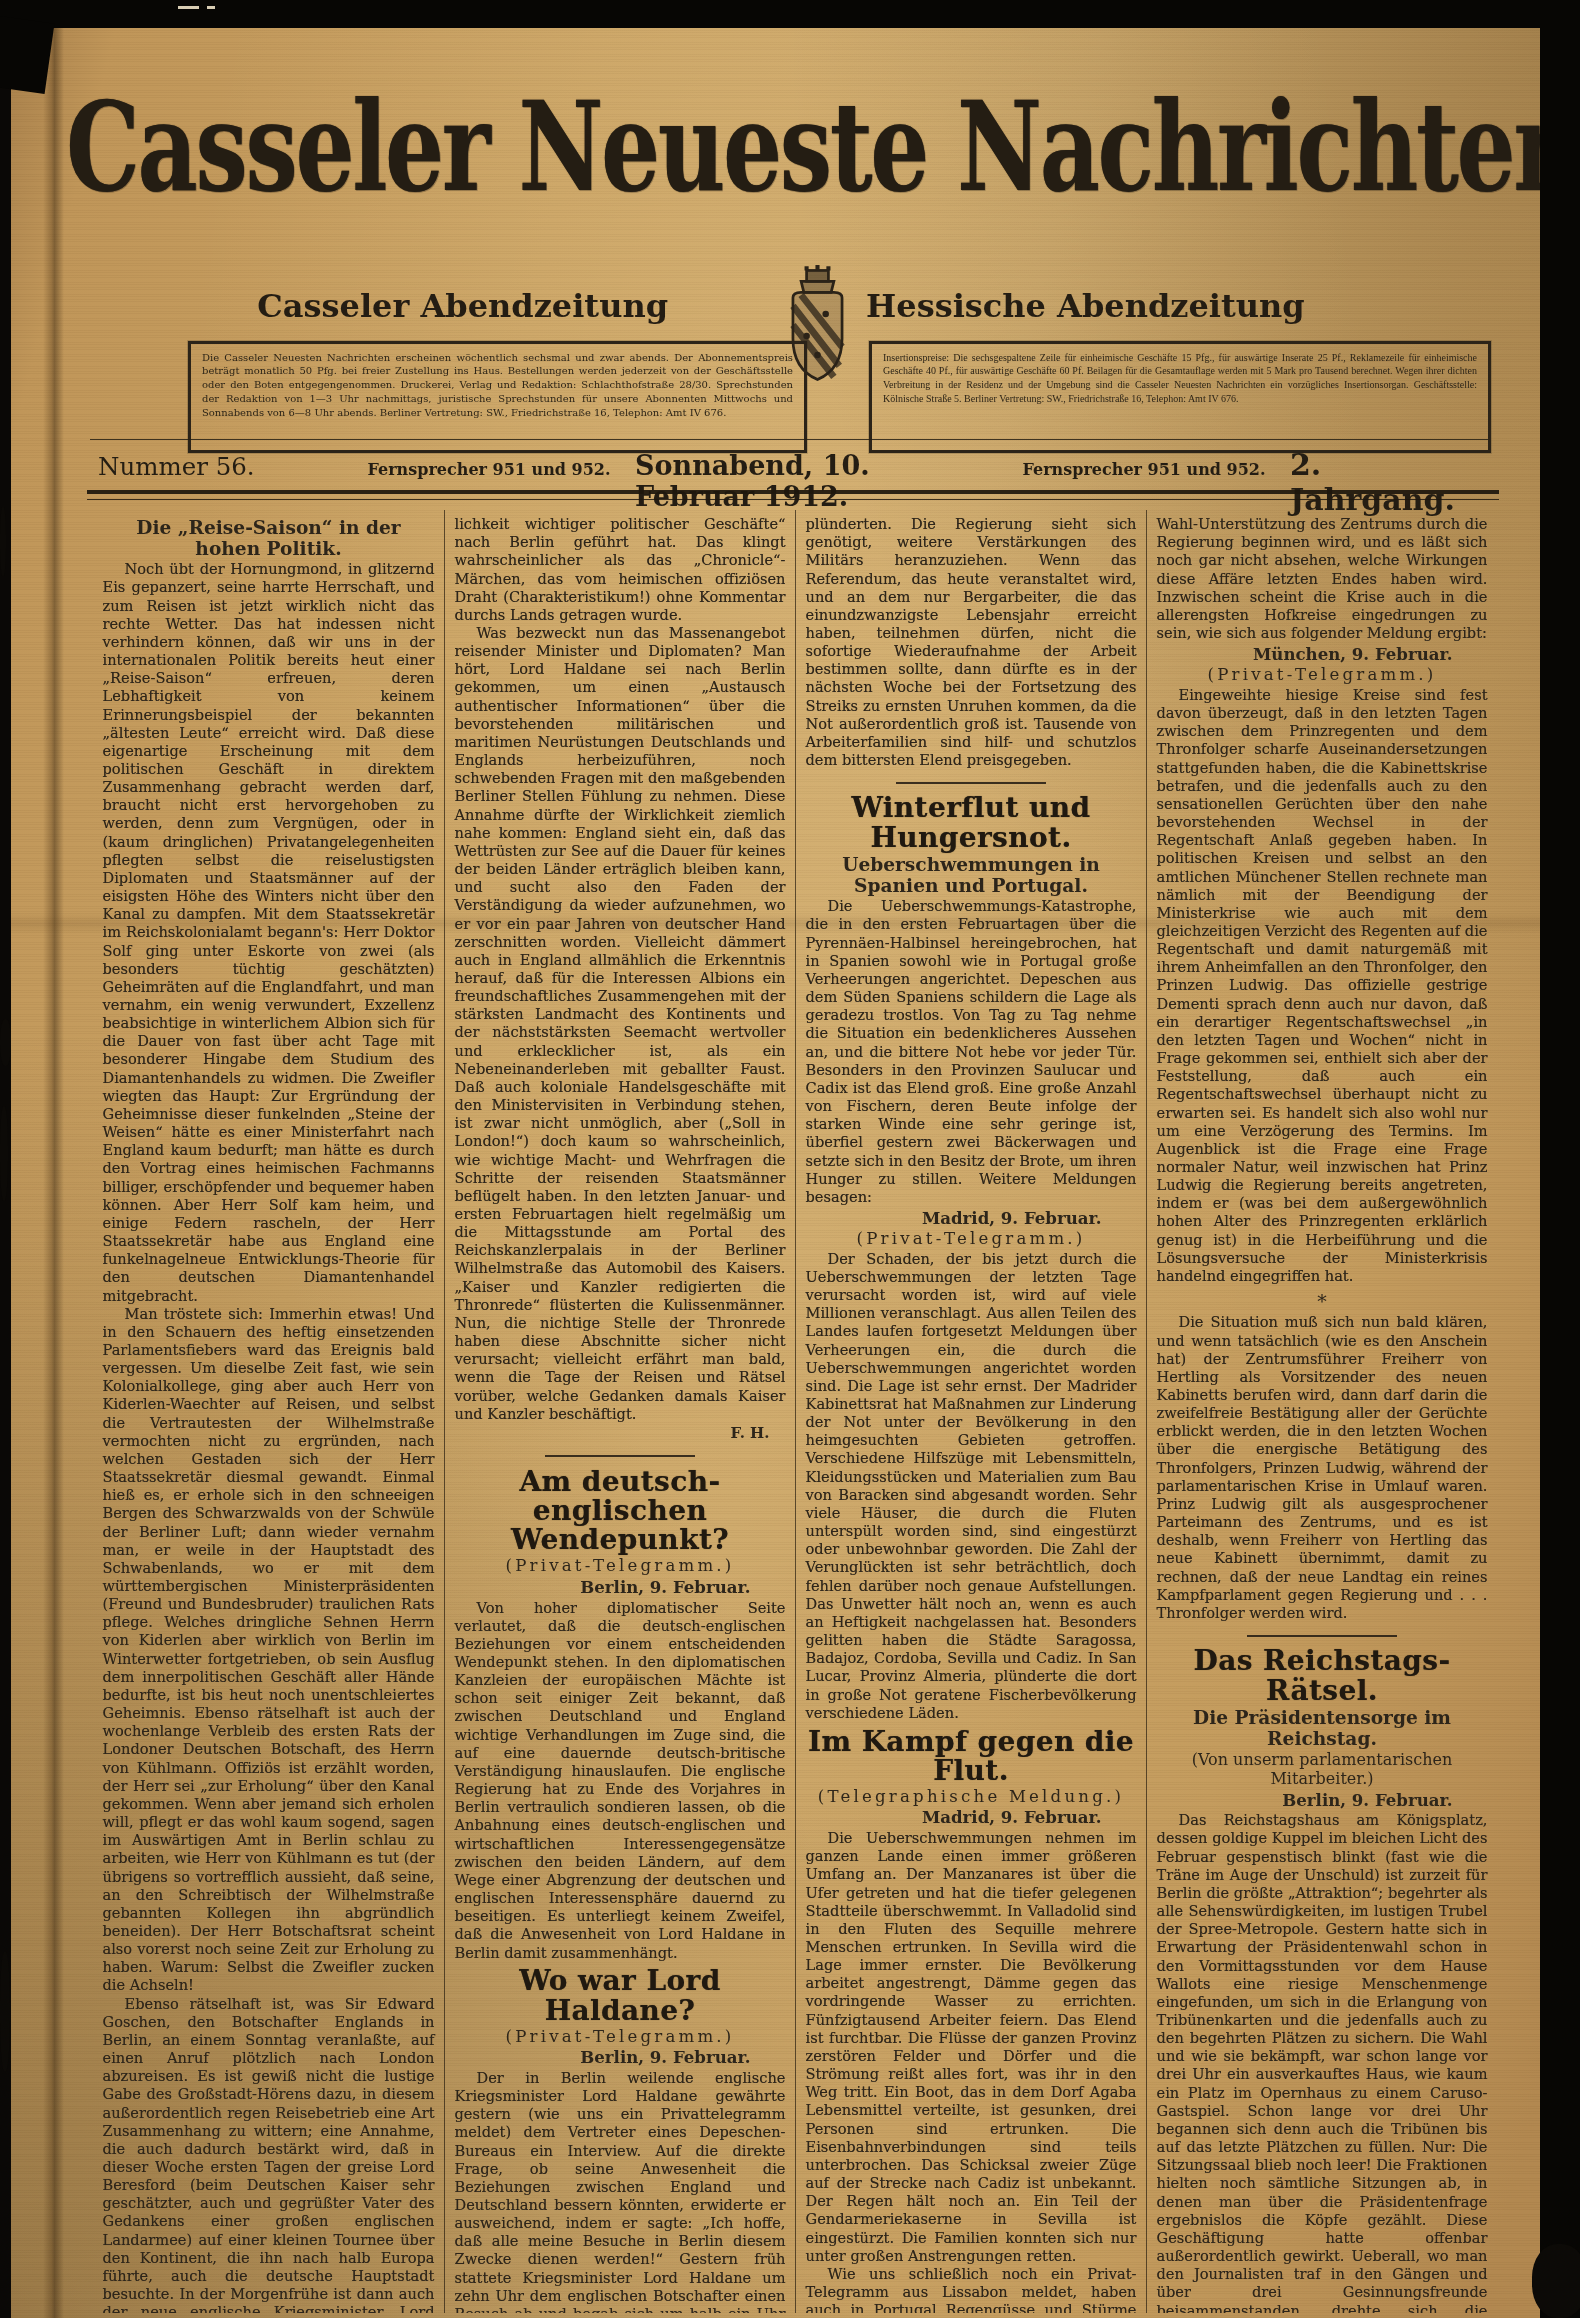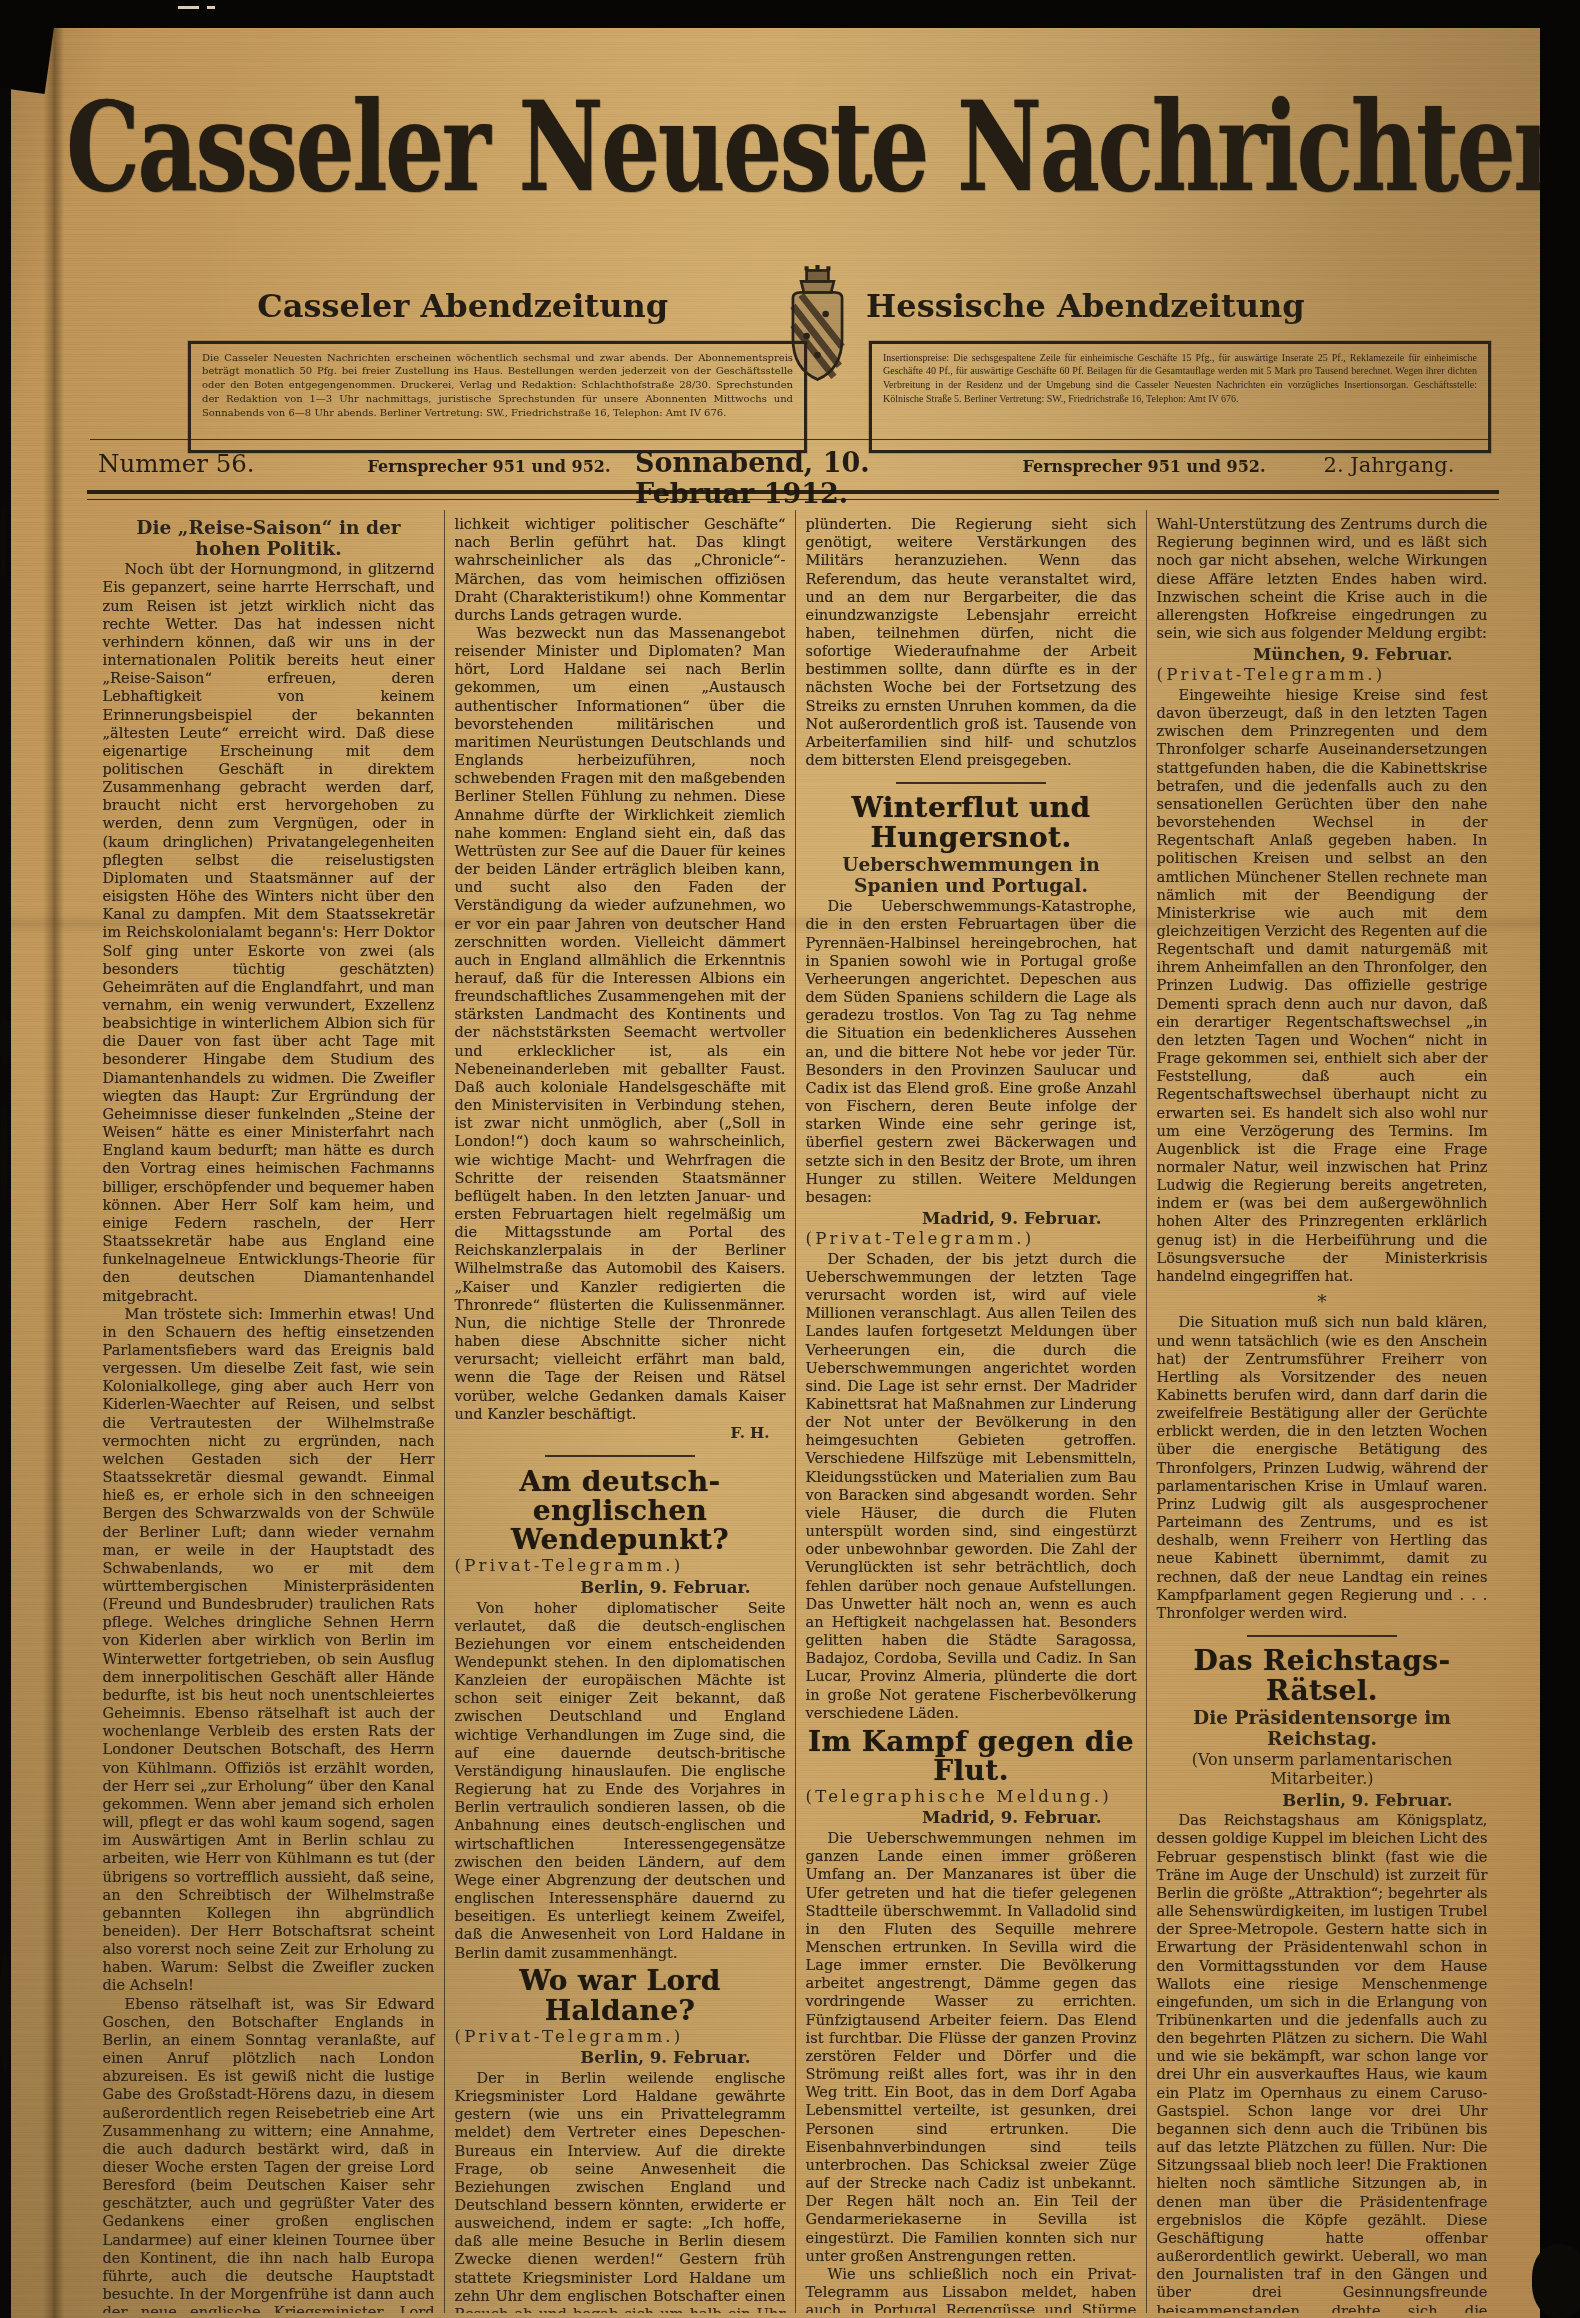--- a/index.html
+++ b/index.html
@@ -41,37 +41,37 @@
     box-shadow:0 0 0 0.8px rgba(43,35,24,.25);}
   #box-left{left:177px;width:591px;}
   #box-right{left:858px;width:594px;font-family:Liberation Serif, serif;}
 
   .rule-thin{position:absolute;left:79px;right:55px;top:411px;border-top:1.6px solid rgba(38,30,18,.85);}
   #dateline{position:absolute;left:87px;right:55px;top:419px;display:flex;align-items:baseline;color:#241d13;}
   #dl-number{font-size:24.5px;font-weight:normal;flex:0 0 245px;}
   #dl-phone1{font-size:16px;font-weight:bold;flex:0 0 292px;text-align:center;}
   #dl-date{font-size:27px;font-weight:bold;flex:1 1 auto;text-align:left;}
   #dl-phone2{font-size:16px;font-weight:bold;flex:0 0 292px;text-align:center;}
-  #dl-volume{font-size:21px;font-weight:normal;flex:0 0 198px;text-align:center;}
+  #dl-volume{font-size:30px;font-weight:bold;flex:0 0 198px;text-align:left;}
   .rule-double{position:absolute;left:76px;right:44px;top:462px;height:4.7px;
     border-top:4.7px solid rgba(30,23,13,.92);border-bottom:1.6px solid rgba(30,23,13,.85);}
 
   
   #columns{position:absolute;left:82px;right:46px;top:482px;height:1803px;
     display:grid;grid-template-columns:repeat(4,1fr);}
   .col{overflow:hidden;padding:4.7px 9.5px 0 9.5px;border-left:1.6px solid rgba(40,30,15,.7);}
   .col:first-child{border-left:none;}
   .col p{margin:0;font-size:14.6px;line-height:1.245;text-align:justify;text-indent:22px;
     text-shadow:0 0 0.4px rgba(45,37,26,.55);}
   .col p.cont{text-indent:0;}
   h2.art{margin:4.7px 0 1.6px 0;text-align:center;font-size:28px;line-height:1.05;color:#201910;
     letter-spacing:0.4px;text-shadow:0 0 0.8px rgba(32,25,16,.7);}
   h2.art.big{font-size:33px;}
   .subhead{font-weight:bold;text-align:center;font-size:18.6px;margin:1.6px 0;}
-  .telegram{font-size:16.6px;letter-spacing:3.2px;margin:1.6px 0;}
+  .telegram{text-align:center;font-size:16.6px;letter-spacing:3.2px;margin:1.6px 0;}
   .place{font-weight:bold;text-align:right;padding-right:35px;font-size:16.6px;margin:1.6px 0;}
   .credit{text-align:center;font-size:16px;margin:1.6px 0;}
   .sig{text-align:right;padding-right:16px;font-weight:bold;font-size:15px;margin:1.6px 0;}
   .rule{width:150px;border-top:2.4px solid rgba(32,25,16,.85);margin:12.6px auto 9.5px auto;}
   .star{text-align:center;font-size:19px;margin:4.7px 0 1.6px 0;}
 </style>
 </head>
 <body>
 
 <div id="scan">

